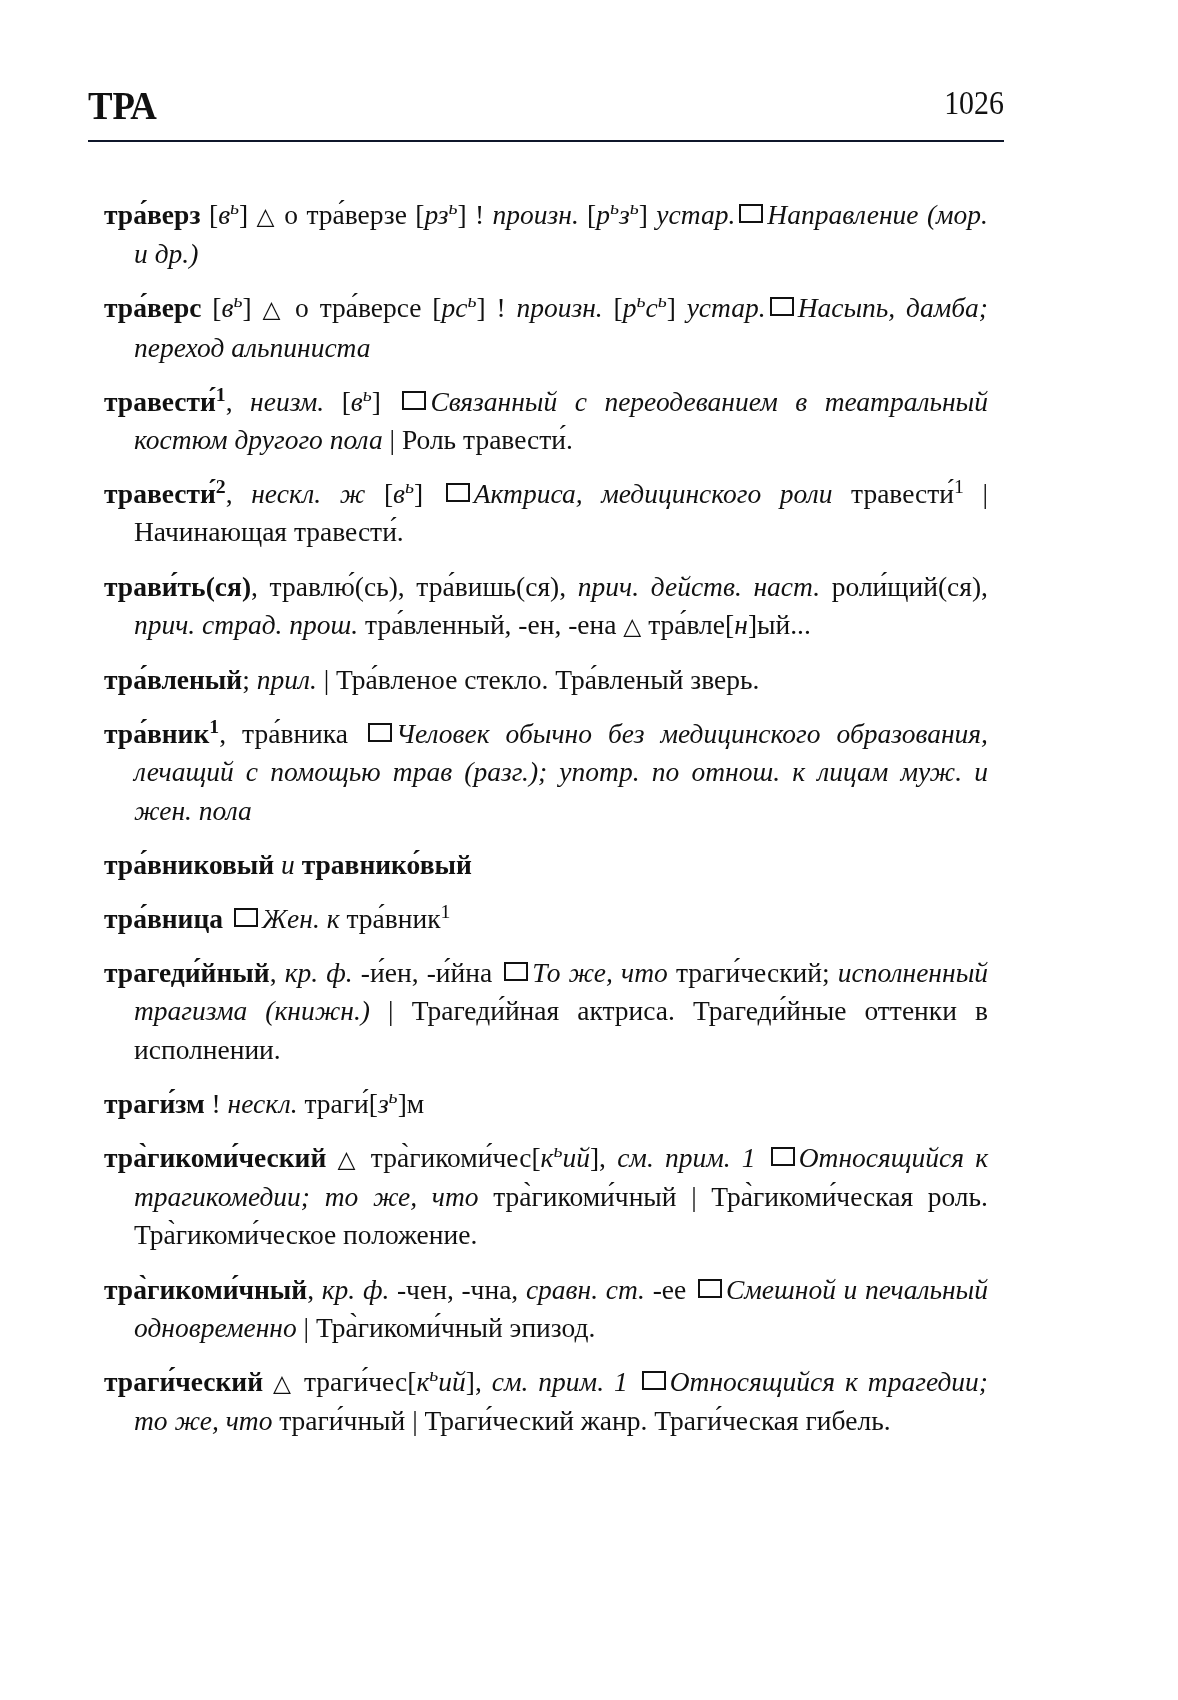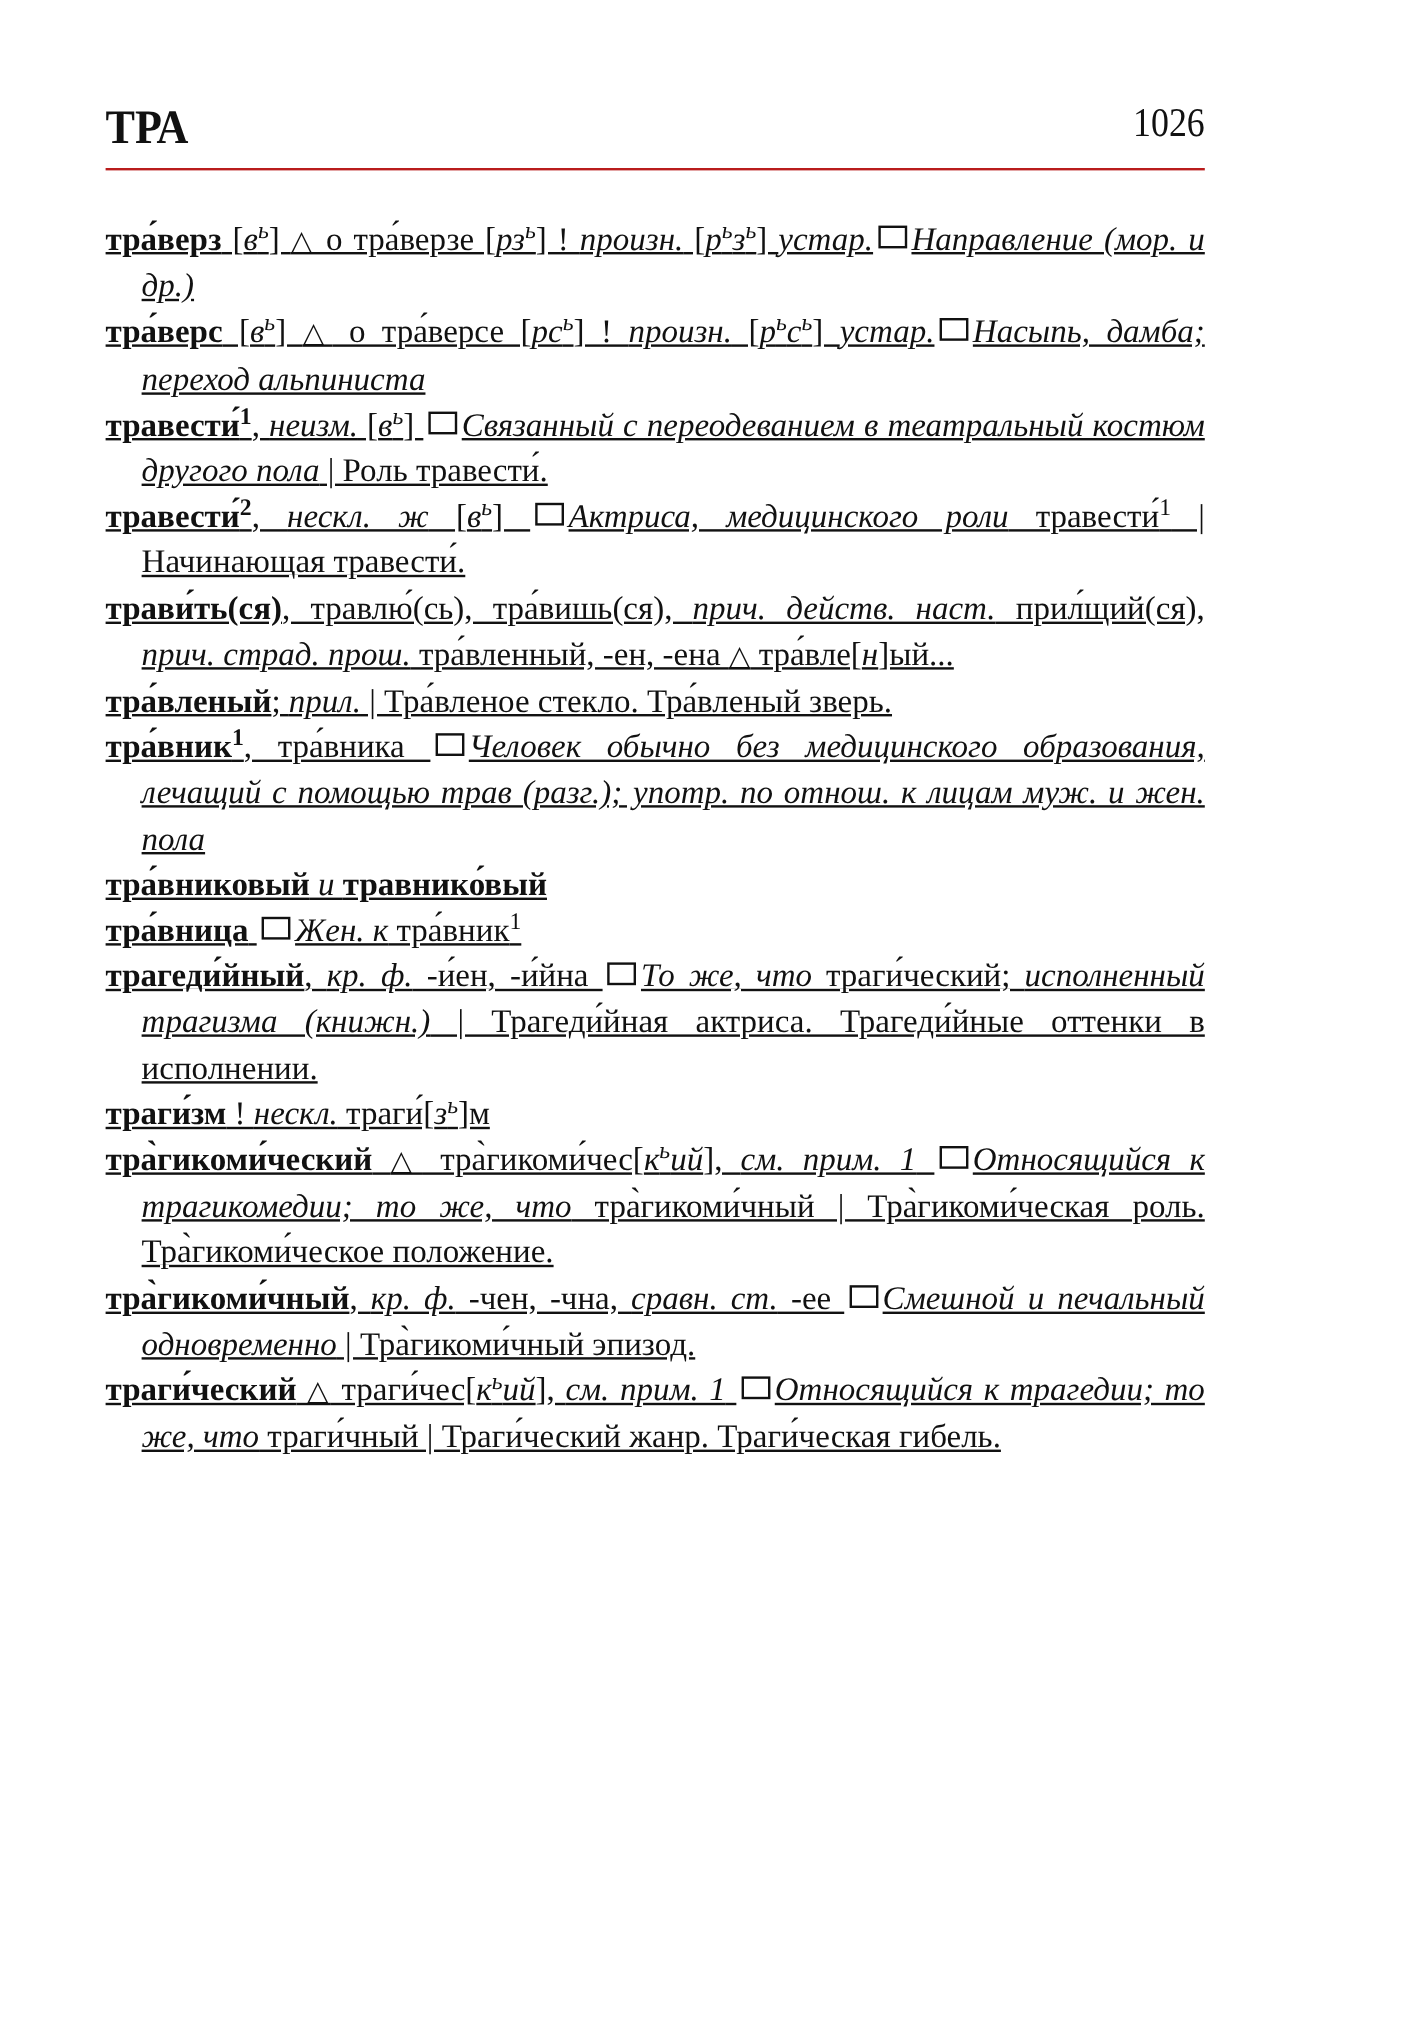--- a/index.html
+++ b/index.html
@@ -3,40 +3,39 @@
 <meta charset="utf-8">
 <style>
   html, body { margin: 0; padding: 0; background: #ffffff; }
   body {
     width: 1178px; height: 1700px; position: relative; overflow: hidden;
     font-family: "Liberation Serif", "DejaVu Serif", serif;
     color: #111111;
   }
   .page-header {
     position: absolute; left: 88px; top: 78px; width: 916px; height: 62px;
-    border-bottom: 2px solid #b91c1c;
+    border-bottom: 2px solid #0f172a;
   }
   .running-head {
     position: absolute; left: 0; top: 4px;
     font-family: "Liberation Serif", serif; font-weight: bold;
     font-size: 40px; letter-spacing: 0px; transform: scaleX(0.92); transform-origin: left;
   }
   .page-number {
     position: absolute; right: 0; top: 6px;
     font-family: "Liberation Serif", serif;
     font-size: 34px; transform: scaleX(0.88); transform-origin: right;
   }
   .entries {
     position: absolute; left: 88px; top: 180px; width: 916px;
     font-size: 27.5px; line-height: 38.2px;
   }
   .entry {
     padding-left: 30px; text-indent: -30px; text-align: justify;
-    margin: 0;
-    text-decoration: underline;
+    margin: 16px;
   }
   .hw { font-weight: bold; }
   .it { font-style: italic; }
   .sup { font-size: 0.72em; vertical-align: 0.5em; line-height: 0; font-weight: bold; }
   .sup-n { font-size: 0.72em; vertical-align: 0.5em; line-height: 0; }
   .box {
     display: inline-block; width: 20px; height: 15px; border: 2px solid #111;
     vertical-align: 1px; margin: 0 4px;
   }
   .tri { font-family: "DejaVu Sans", sans-serif; font-size: 0.85em; }
@@ -47,21 +46,21 @@
 <div class="page-header">
   <span class="running-head">ТРА</span>
   <span class="page-number">1026</span>
 </div>
 
 <div class="entries" id="entries">
     <p class="entry"><span class="hw">тра́верз</span><span> [</span><span class="it">в</span><span class="sup-n it">ь</span><span>] </span><span class="tri">△</span><span> о тра́верзе [</span><span class="it">рз</span><span class="sup-n it">ь</span><span>] ! </span><span class="it">произн.</span><span> [</span><span class="it">р</span><span class="sup-n it">ь</span><span class="it">з</span><span class="sup-n it">ь</span><span>] </span><span class="it">устар.</span><span class="box"></span><span class="it">Направление (мор. и др.)</span></p>
     <p class="entry"><span class="hw">тра́верс</span><span> [</span><span class="it">в</span><span class="sup-n it">ь</span><span>] </span><span class="tri">△</span><span> о тра́версе [</span><span class="it">рс</span><span class="sup-n it">ь</span><span>] ! </span><span class="it">произн.</span><span> [</span><span class="it">р</span><span class="sup-n it">ь</span><span class="it">с</span><span class="sup-n it">ь</span><span>] </span><span class="it">устар.</span><span class="box"></span><span class="it">Насыпь, дамба; переход альпиниста</span></p>
     <p class="entry"><span class="hw">травести́</span><span class="sup">1</span><span>, </span><span class="it">неизм.</span><span> [</span><span class="it">в</span><span class="sup-n it">ь</span><span>] </span><span class="box"></span><span class="it">Связанный с переодеванием в театральный костюм другого пола</span><span> | Роль травести́.</span></p>
     <p class="entry"><span class="hw">травести́</span><span class="sup">2</span><span>, </span><span class="it">нескл. ж</span><span> [</span><span class="it">в</span><span class="sup-n it">ь</span><span>] </span><span class="box"></span><span class="it">Актриса, медицинского роли</span><span> травести́</span><span class="sup-n">1</span><span> | Начинающая травести́.</span></p>
-    <p class="entry"><span class="hw">трави́ть(ся)</span><span>, травлю́(сь), тра́вишь(ся), </span><span class="it">прич. действ. наст.</span><span> прил́щий(ся), </span><span class="it">прич. страд. прош.</span><span> тра́вленный, -ен, -ена </span><span class="tri">△</span><span> тра́вле[</span><span class="it">н</span><span>]ый...</span></p>
+    <p class="entry"><span class="hw">трави́ть(ся)</span><span>, травлю́(сь), тра́вишь(ся), </span><span class="it">прич. действ. наст.</span><span> роли́щий(ся), </span><span class="it">прич. страд. прош.</span><span> тра́вленный, -ен, -ена </span><span class="tri">△</span><span> тра́вле[</span><span class="it">н</span><span>]ый...</span></p>
     <p class="entry"><span class="hw">тра́вленый</span><span>; </span><span class="it">прил.</span><span> | Тра́вленое стекло. Тра́вленый зверь.</span></p>
     <p class="entry"><span class="hw">тра́вник</span><span class="sup">1</span><span>, тра́вника </span><span class="box"></span><span class="it">Человек обычно без медицинского образования, лечащий с помощью трав (разг.); употр. по отнош. к лицам муж. и жен. пола</span></p>
     <p class="entry"><span class="hw">тра́вниковый</span><span class="it"> и </span><span class="hw">травнико́вый</span></p>
     <p class="entry"><span class="hw">тра́вница</span><span> </span><span class="box"></span><span class="it">Жен. к</span><span> тра́вник</span><span class="sup-n">1</span></p>
     <p class="entry"><span class="hw">трагеди́йный</span><span>, </span><span class="it">кр. ф.</span><span> -и́ен, -и́йна </span><span class="box"></span><span class="it">То же, что</span><span> траги́ческий; </span><span class="it">исполненный трагизма (книжн.)</span><span> | Трагеди́йная актриса. Трагеди́йные оттенки в исполнении.</span></p>
     <p class="entry"><span class="hw">траги́зм</span><span> ! </span><span class="it">нескл.</span><span> траги́[</span><span class="it">з</span><span class="sup-n it">ь</span><span>]м</span></p>
     <p class="entry"><span class="hw">тра̀гикоми́ческий</span><span> </span><span class="tri">△</span><span> тра̀гикоми́чес[</span><span class="it">к</span><span class="sup-n it">ь</span><span class="it">ий</span><span>], </span><span class="it">см. прим. 1</span><span> </span><span class="box"></span><span class="it">Относящийся к трагикомедии; то же, что</span><span> тра̀гикоми́чный | Тра̀гикоми́ческая роль. Тра̀гикоми́ческое положение.</span></p>
     <p class="entry"><span class="hw">тра̀гикоми́чный</span><span>, </span><span class="it">кр. ф.</span><span> -чен, -чна, </span><span class="it">сравн. ст.</span><span> -ее </span><span class="box"></span><span class="it">Смешной и печальный одновременно</span><span> | Тра̀гикоми́чный эпизод.</span></p>
     <p class="entry"><span class="hw">траги́ческий</span><span> </span><span class="tri">△</span><span> траги́чес[</span><span class="it">к</span><span class="sup-n it">ь</span><span class="it">ий</span><span>], </span><span class="it">см. прим. 1</span><span> </span><span class="box"></span><span class="it">Относящийся к трагедии; то же, что</span><span> траги́чный | Траги́ческий жанр. Траги́ческая гибель.</span></p>
   </div>

